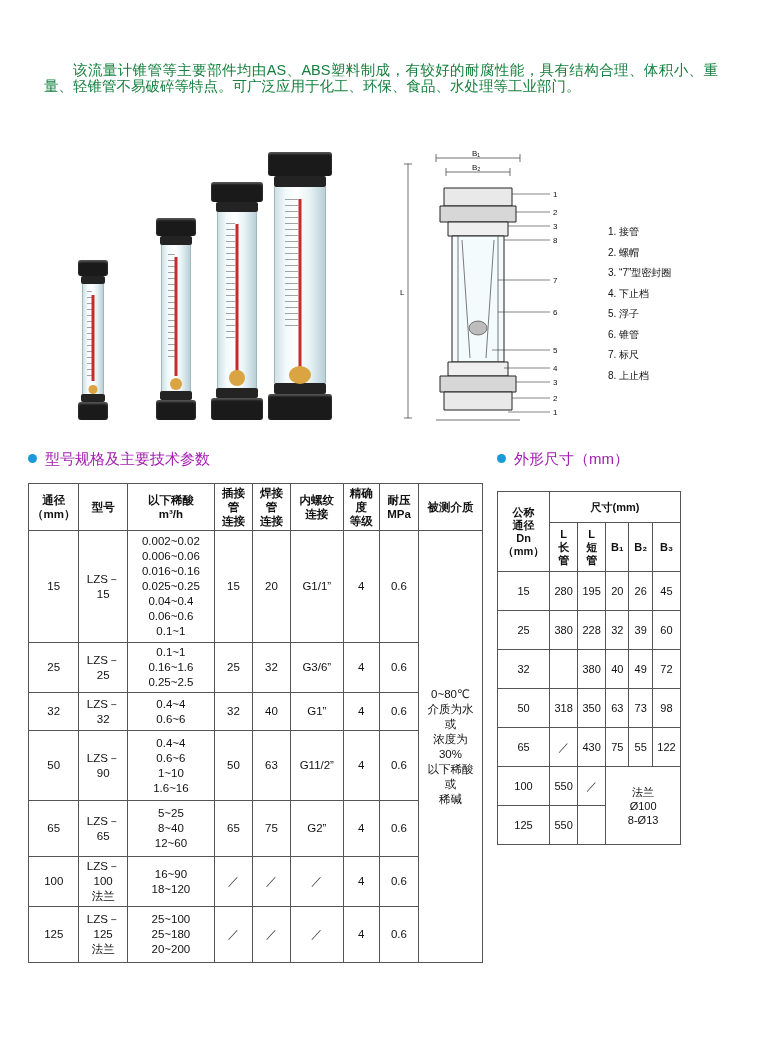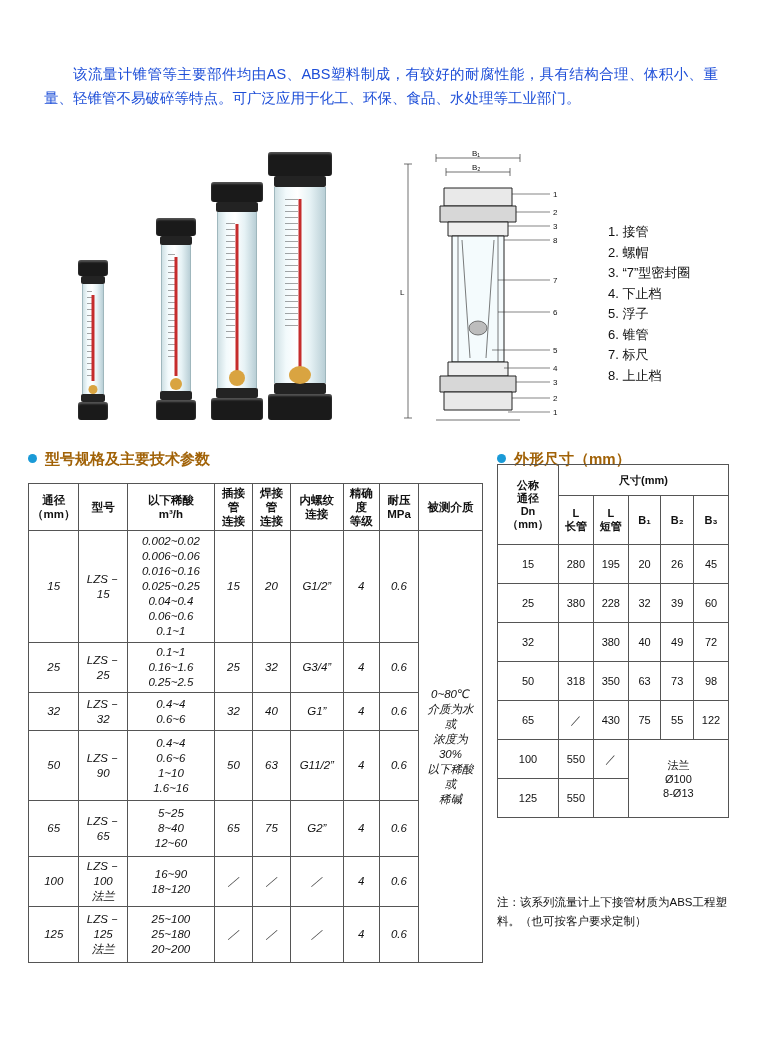--- a/index.html
+++ b/index.html
@@ -9,21 +9,21 @@
     font-family:"Liberation Sans","DejaVu Sans",sans-serif;
     color:#000;
     position:relative;
     overflow:hidden;
   }
   .page{position:relative;width:758px;height:1037px;}
 
   
   .intro{
     position:absolute;left:44px;top:62px;width:674px;
-    font-size:14.5px;line-height:24px;color:#1d4ed8;
+    font-size:14.5px;line-height:16px;color:#15803d;
     text-align:justify;
   }
   .intro p{margin:0;text-indent:2em;}
 
   
   .photo-area{
     position:absolute;left:30px;top:150px;width:370px;height:270px;
   }
   .meter{position:absolute;bottom:0;}
   .meter .cap{
@@ -47,51 +47,51 @@
     position:absolute;left:50%;transform:translateX(-50%);
     background:#d9a441;border-radius:50%;
   }
   .ticks{position:absolute;top:6%;bottom:6%;left:20%;width:26%;}
   .ticks i{display:block;height:1px;background:rgba(0,0,0,.35);margin-bottom:5px;width:100%;}
 
   
   .drawing{position:absolute;left:400px;top:150px;width:200px;height:275px;}
   .legend{
     position:absolute;left:608px;top:222px;
-    font-size:13px;line-height:20.5px;color:#111;
+    font-size:10px;line-height:20.5px;color:#111;
   }
   .legend div{white-space:nowrap;}
 
   
   .sec-head{
-    position:absolute;font-size:15px;font-weight:bold;color:#a16207;
+    position:absolute;font-size:15px;font-weight:normal;color:#a21caf;
   }
   .sec-head .bullet{
     display:inline-block;width:9px;height:9px;border-radius:50%;
     background:#1a9ad7;margin-right:8px;vertical-align:1px;
   }
   #head-left{left:28px;top:450px;}
   #head-right{left:497px;top:450px;}
 
   
   table{border-collapse:collapse;}
   .tbl{
     position:absolute;font-size:11.5px;color:#111;
   }
   .tbl td,.tbl th{
     border:1px solid #555;
     text-align:center;vertical-align:middle;
     padding:2px 3px;font-weight:normal;
   }
   #spec-table{left:28px;top:483px;width:455px;}
   #spec-table th{font-size:11.5px;line-height:14px;font-weight:bold;}
-  #spec-table td{line-height:15px;font-style:italic;}
+  #spec-table td{line-height:15px;}
   .multi{line-height:15.5px;white-space:pre-line;}
 
-  #dim-table{left:497px;top:464px;width:232px;}
+  #dim-table{left:497px;top:491px;width:184px;}
   #dim-table th{font-size:11px;line-height:13px;font-weight:bold;}
   #dim-table td{line-height:14px;font-size:11px;height:34px;}
 
   .note{
     position:absolute;left:497px;top:893px;width:235px;
     font-size:11.5px;line-height:19px;color:#111;
   }
   .slash{color:#333;}
 </style>
 </head>
@@ -352,40 +352,40 @@
         <td>LZS－15</td>
         <td class="multi">0.002~0.02
 0.006~0.06
 0.016~0.16
 0.025~0.25
 0.04~0.4
 0.06~0.6
 0.1~1</td>
         <td>15</td>
         <td>20</td>
-        <td>G1/2”</td>
+        <td>G1/1”</td>
         <td>4</td>
         <td>0.6</td>
         <td class="multi" rowspan="7">0~80℃
 介质为水
 或
 浓度为30%
 以下稀酸
 或
 稀碱</td>
       </tr>
       <tr style="height:50px">
         <td>25</td>
         <td>LZS－25</td>
         <td class="multi">0.1~1
 0.16~1.6
 0.25~2.5</td>
         <td>25</td>
         <td>32</td>
-        <td>G3/4”</td>
+        <td>G3/6”</td>
         <td>4</td>
         <td>0.6</td>
       </tr>
       <tr style="height:38px">
         <td>32</td>
         <td>LZS－32</td>
         <td class="multi">0.4~4
 0.6~6</td>
         <td>32</td>
         <td>40</td>
@@ -514,15 +514,14 @@
 8-Ø13</td>
       </tr>
       <tr>
         <td>125</td>
         <td>550</td>
         <td></td>
       </tr>
     </tbody>
   </table>
 
-  <div class="note">注：该系列流量计上下接管材质为ABS工程塑料。（也可按客户要求定制）</div>
 
 </div>
 
 </body></html>

